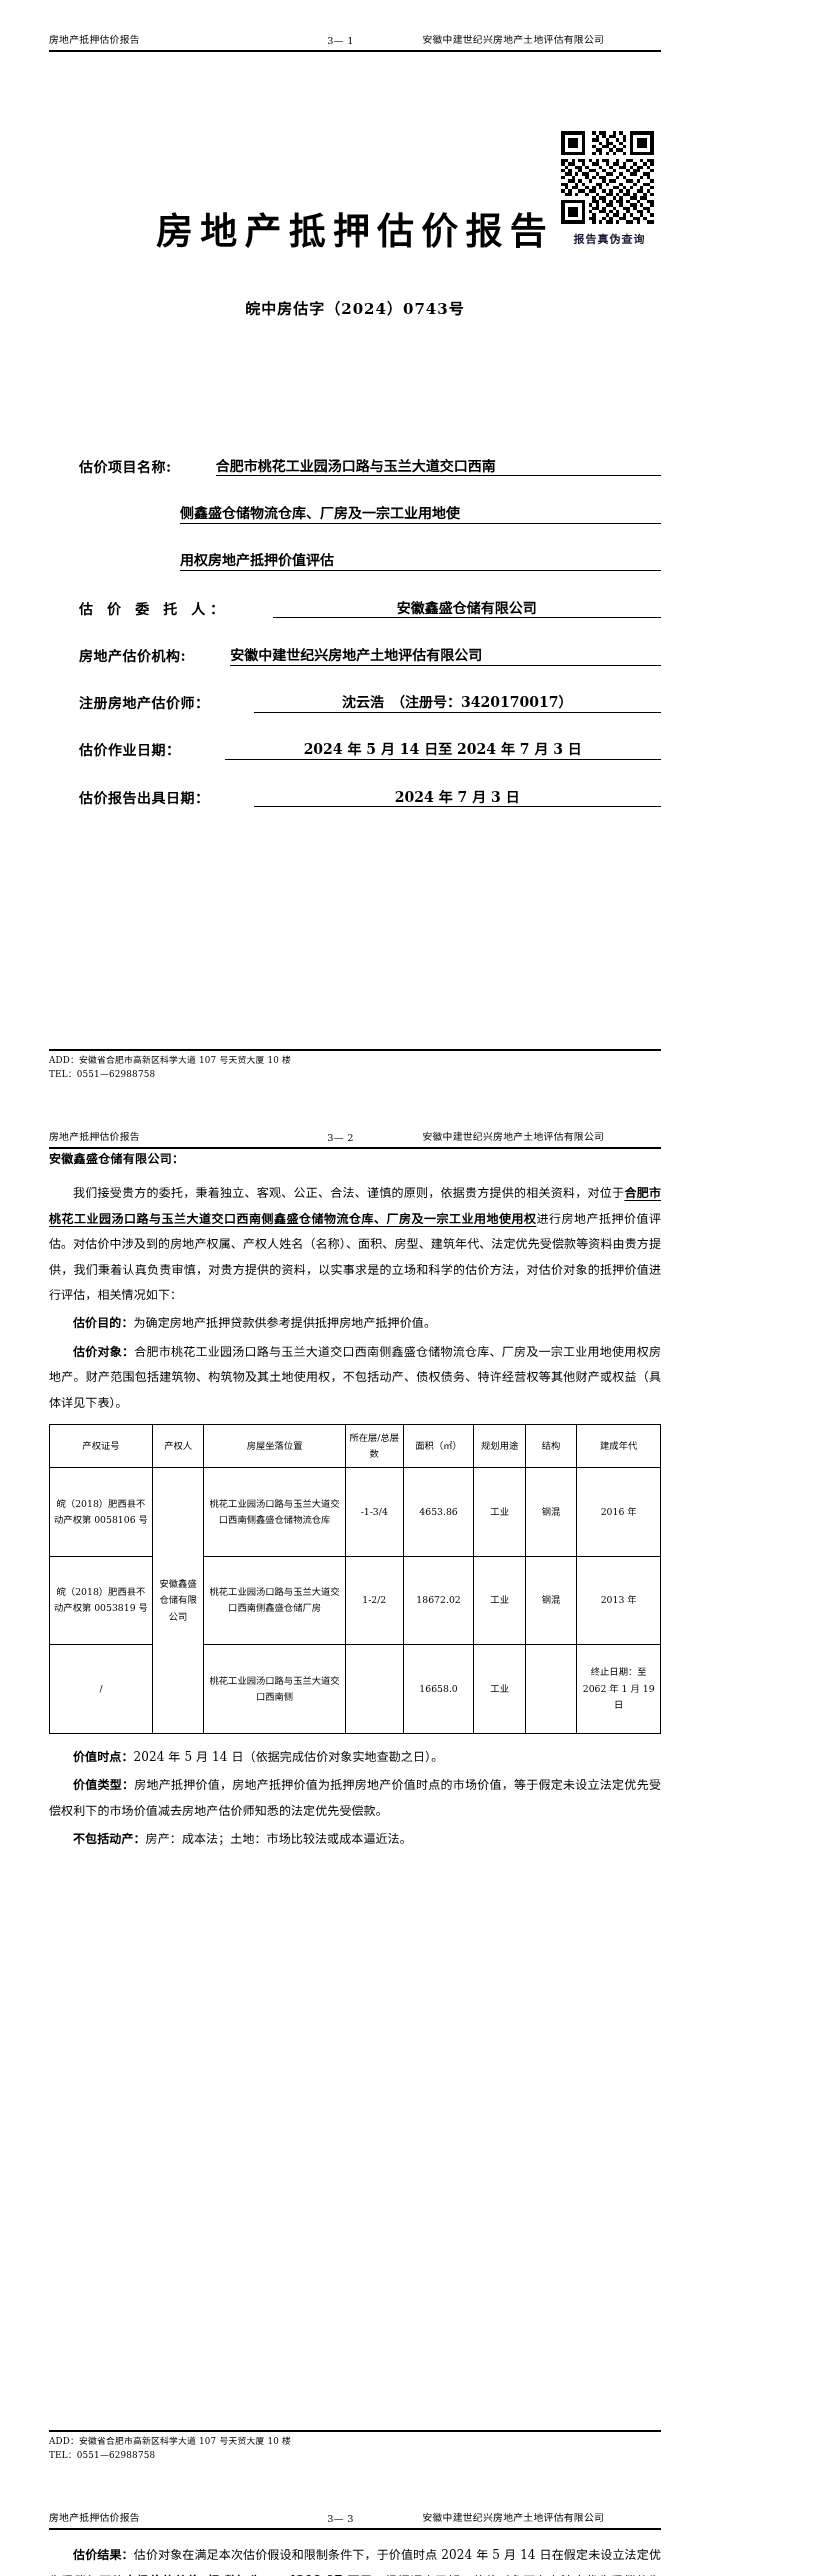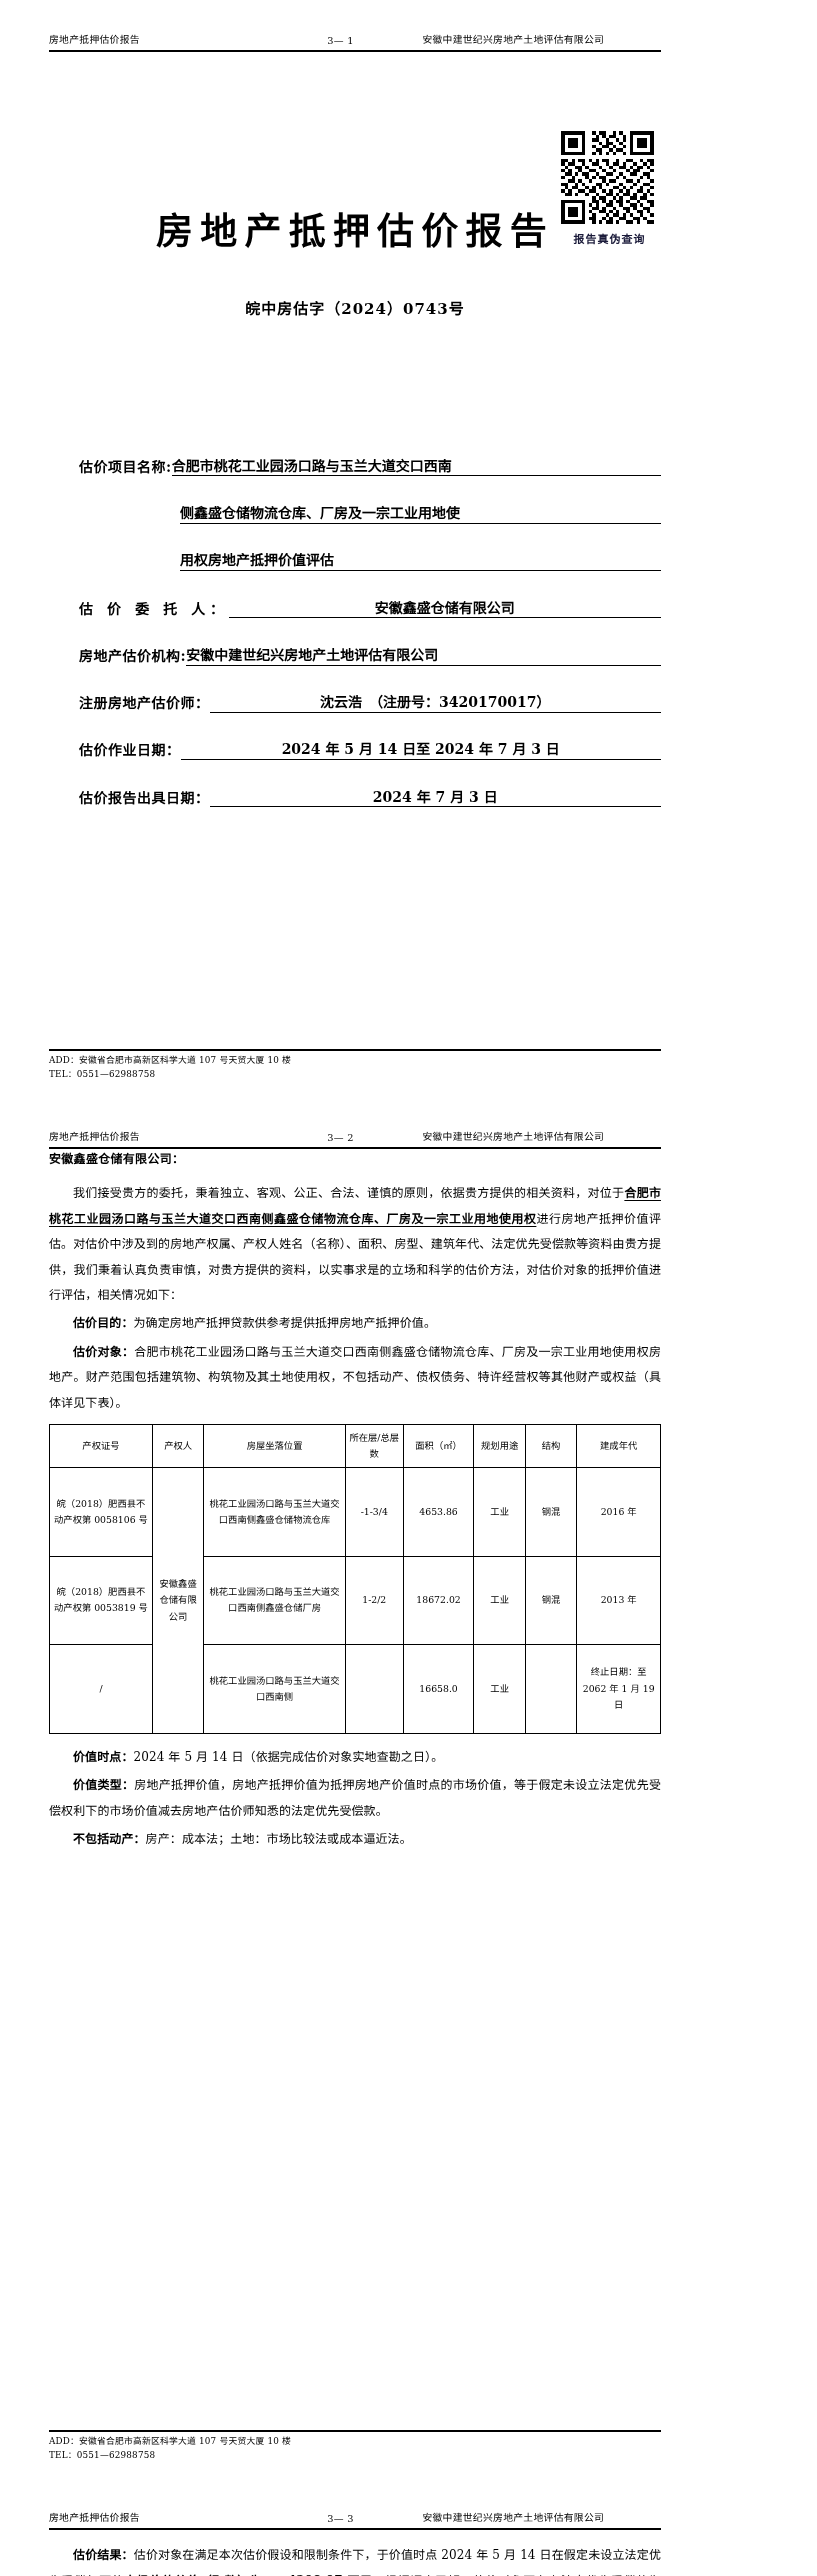--- a/index.html
+++ b/index.html
@@ -77,20 +77,21 @@
   .cover-fields{
     margin-top:129px;
     font-size:14px;
     line-height:1.05;
   }
   .cf-row{
     display:flex;
     align-items:flex-end;
     margin-bottom:17.5px;
     padding-left:30px;
+    gap:44px;
   }
   .cf-label{
     font-weight:700;
     white-space:nowrap;
     letter-spacing:0.5px;
     padding-bottom:2.1px;
   }
   .cf-label.sp{letter-spacing:4.6px;}
   .cf-val{
     flex:1;

